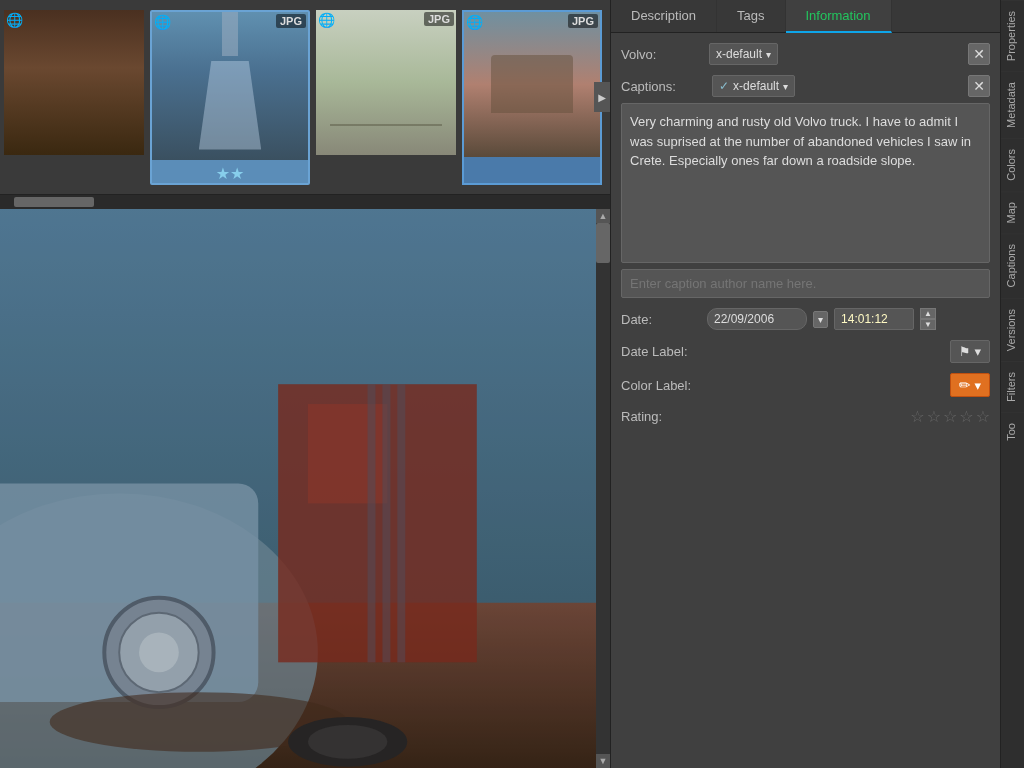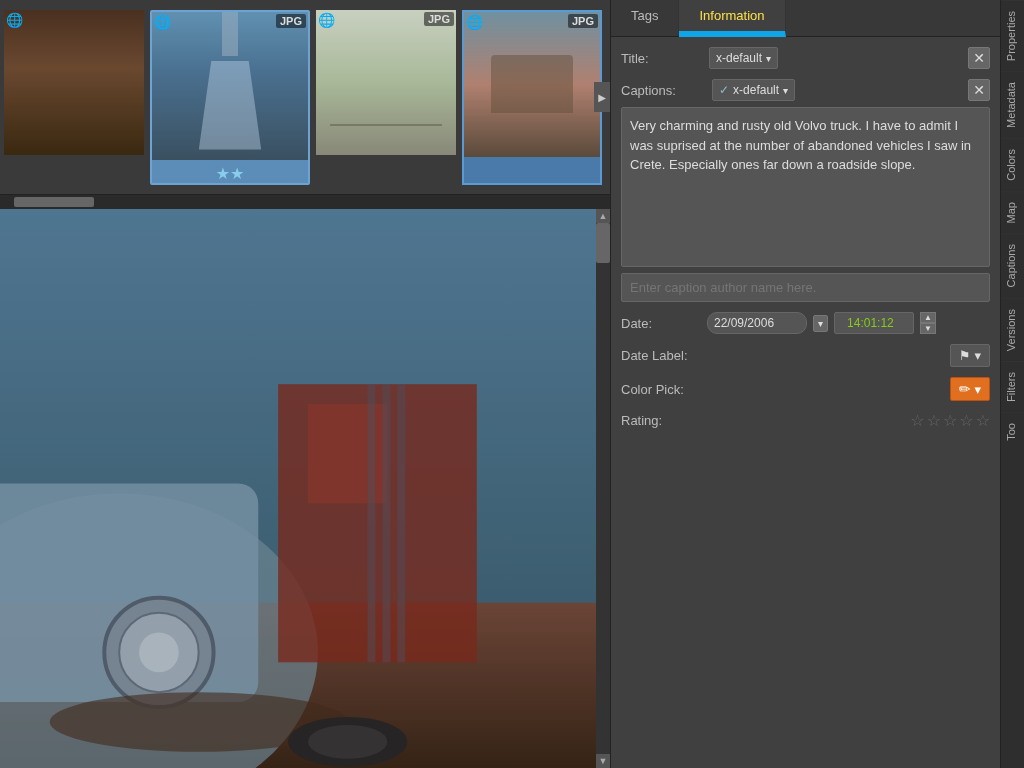--- a/index.html
+++ b/index.html
@@ -229,22 +229,22 @@
     .panel-tab {
       padding: 8px 20px;
       cursor: pointer;
       font-size: 13px;
       color: #bbb;
       border-right: 1px solid #333;
     }
 
     .panel-tab.active {
       background: #404040;
-      color: #fde047;
-      border-bottom: 6px solid #0ea5e9;
+      color: #22c55e;
+      border-bottom: 2px solid #0ea5e9;
       margin-bottom: -1px;
     }
 
     
     .panel-content {
       flex: 1;
       padding: 10px;
       overflow-y: auto;
       display: flex;
       flex-direction: column;
@@ -351,22 +351,22 @@
       color: #ddd;
       padding: 2px 4px;
       font-size: 10px;
       cursor: pointer;
       border-radius: 2px;
     }
 
     .time-input {
       background: #555;
       border: 1px solid #666;
-      color: #84cc16;
-      padding: 3px 12px;
+      color: #fef9c3;
+      padding: 3px 6px;
       font-size: 12px;
       border-radius: 2px;
       width: 80px;
     }
 
     .spin-btns {
       display: flex;
       flex-direction: column;
     }
 
@@ -638,28 +638,29 @@
         <div class="scroll-thumb"></div>
       </div>
       <div class="scroll-arrow">▼</div>
     </div>
   </div>
 </div>
 
 <div class="right-panel">
 
   <div class="panel-tabs">
+    <div class="panel-tab">Description</div>
     <div class="panel-tab">Tags</div>
     <div class="panel-tab active">Information</div>
   </div>
 
   <div class="panel-content">
 
     <div class="field-row">
-      <span class="field-label">Title:</span>
+      <span class="field-label">Volvo:</span>
       <div class="field-select">
         <span>x-default</span>
         <span class="field-select-arrow">▾</span>
       </div>
       <div class="field-close-btn">✕</div>
     </div>
 
 
     <div class="captions-block">
       <div class="captions-header">
@@ -690,21 +691,21 @@
 
     <div class="field-row pick-label-row">
       <span class="field-label">Date Label:</span>
       <div class="flag-btn">
         <span>⚑</span>
         <span>▾</span>
       </div>
     </div>
 
     <div class="field-row">
-      <span class="field-label">Color Pick:</span>
+      <span class="field-label">Color Label:</span>
       <div class="color-label-btn">
         <span style="font-size:14px;">✏</span>
         <span>▾</span>
       </div>
     </div>
 
     <div class="field-row">
       <span class="field-label">Rating:</span>
       <div class="rating-stars">
         <span class="star">☆</span>

